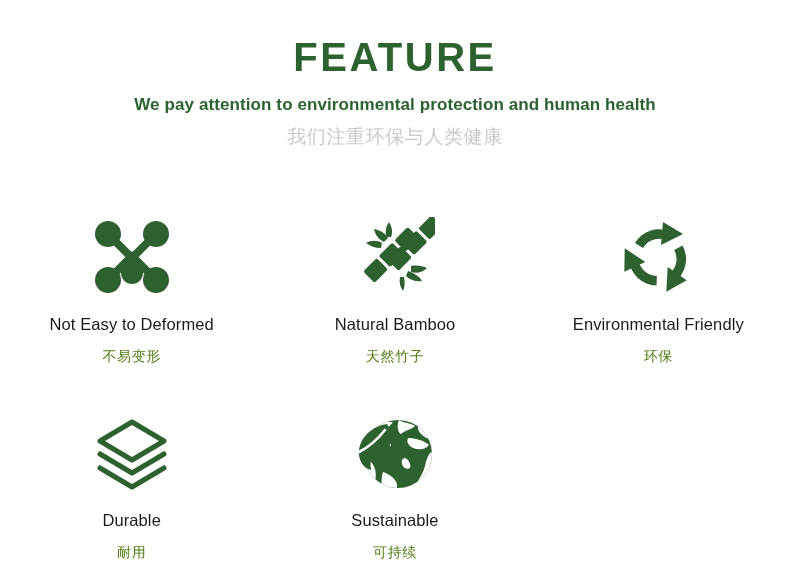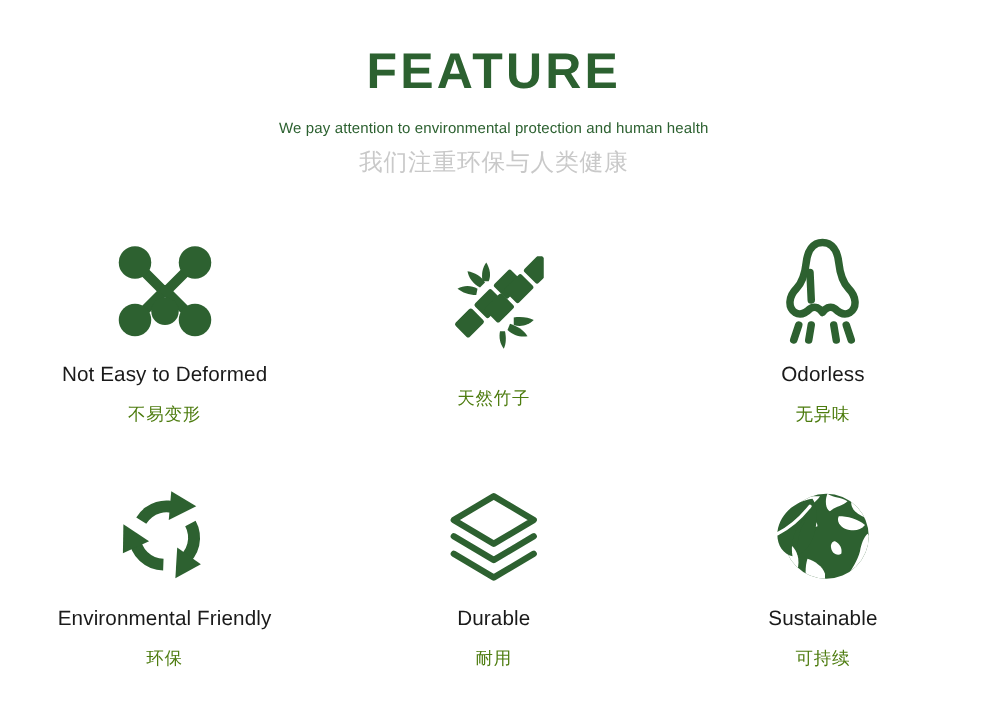--- a/index.html
+++ b/index.html
@@ -30,23 +30,23 @@
   .feature-title {
     font-size: 40px;
     font-weight: bold;
     letter-spacing: 2.5px;
     color: #2c6130;
     line-height: 1.08;
     margin: 0;
   }
   .subtitle-en {
     margin: 16px 0 0 0;
-    font-size: 12px;
+    font-size: 17px;
     color: #2c6130;
-    font-weight: 400;
+    font-weight: 700;
     letter-spacing: 0.1px;
     line-height: 1.2;
   }
   .subtitle-cn {
     margin: 10px 0 0 0;
     font-size: 19px;
     color: #c9c9c9;
     font-weight: 400;
     letter-spacing: 0.6px;
     line-height: 1.2;
@@ -56,21 +56,21 @@
   .grid {
     margin-top: 20px;
     display: grid;
     grid-template-columns: repeat(3, 1fr);
     grid-template-rows: repeat(2, 196px);
   }
   .cell {
     display: flex;
     flex-direction: column;
     align-items: center;
-    justify-content: center;
+    justify-content: flex-end;
   }
   .icon-wrap {
     height: 100px;
     display: flex;
     align-items: center;
     justify-content: center;
   }
   .icon-wrap svg { display: block; }
   .label-en {
     font-size: 16.5px;
@@ -146,52 +146,24 @@
             <path d="M29 25 C23 22 20 17 19 12 C25 13 30 16 33 21 Z"></path>
             <path d="M31 20 C30 14 31 9 34 5 C37 10 38 15 36 20 Z"></path>
             <path d="M26 31 C20 31 15 29 11 26 C16 23 22 23 27 26 Z"></path>
 
             <path d="M53 54 C59 56 64 59 67 64 C61 65 55 63 51 59 Z"></path>
             <path d="M56 49 C62 48 68 49 72 51 C68 55 62 57 56 55 Z"></path>
             <path d="M49 60 C50 65 50 70 48 74 C45 70 44 65 45 60 Z"></path>
           </g>
         </svg>
       </div>
+      <div class="label-en">Natural Bamboo</div>
       <div class="label-cn">天然竹子</div>
     </div>
 
-    <div class="cell r1">
-      <div class="icon-wrap">
-        <svg width="70" height="90" viewBox="0 0 70 90" fill="none">
-          <g stroke="#2d6130" stroke-width="6" stroke-linecap="round" stroke-linejoin="round" fill="none">
-
-            <path d="M35 6
-                     C27 6 23 13 22 22
-                     C21 31 19 38 14 43
-                     C8 49 7 58 13 62
-                     C18 65 22 62 25 59
-                     C29 56 33 59 35 62
-                     C37 59 41 56 45 59
-                     C48 62 52 65 57 62
-                     C63 58 62 49 56 43
-                     C51 38 49 31 48 22
-                     C47 13 43 6 35 6 Z"></path>
-
-            <path d="M25 30 L26 52"></path>
-
-            <path d="M16 72 L12 84"></path>
-            <path d="M26 72 L24 84"></path>
-            <path d="M44 72 L46 84"></path>
-            <path d="M54 72 L58 84"></path>
-          </g>
-        </svg>
-      </div>
-      <div class="label-en">Odorless</div>
-      <div class="label-cn">无异味</div>
-    </div>
 
     <div class="cell r2">
       <div class="icon-wrap">
         <svg width="86" height="86" viewBox="0 0 86 86" fill="none">
           <g fill="#2d6130">
 
             <g transform="rotate(0 43 43)">
               <path d="M20 28 A28 28 0 0 1 56 17 L53 26 A19 19 0 0 0 28 33 Z"></path>
               <path d="M48 7 L68 19 L46 30 Z"></path>
             </g>

